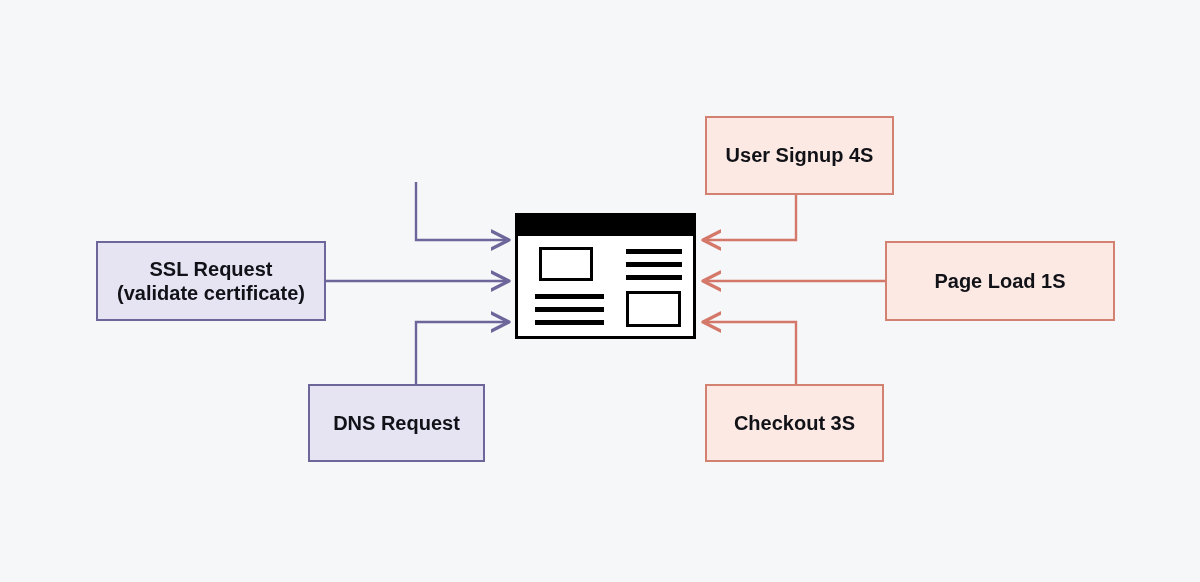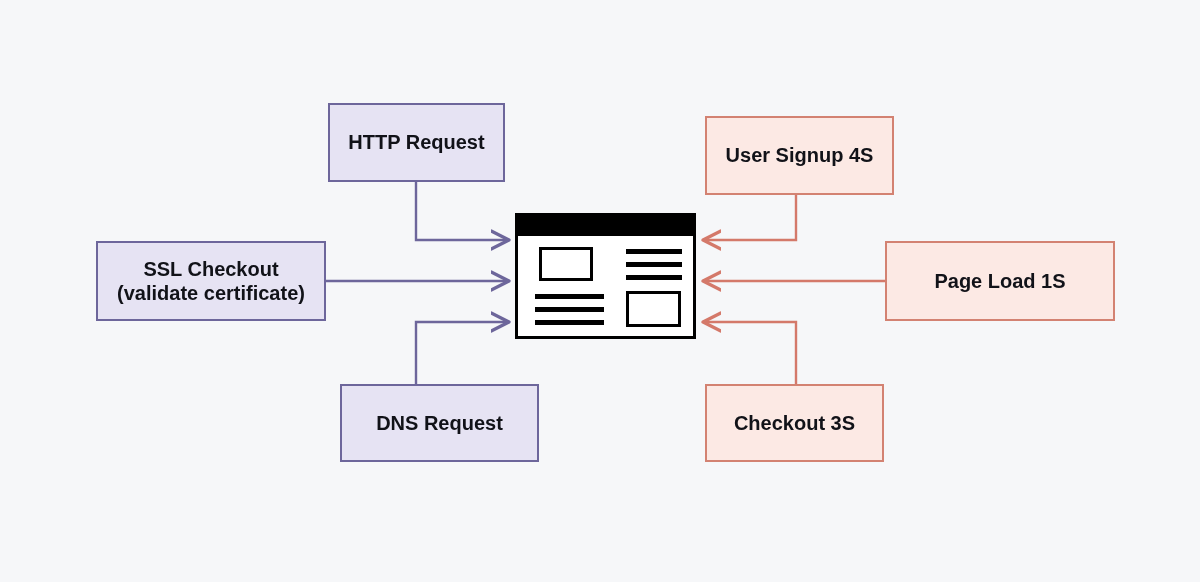--- a/index.html
+++ b/index.html
@@ -102,30 +102,27 @@
 
     <path d="M416,384 L416,322 L508,322" fill="none" stroke="#6d669b" stroke-width="2.4" marker-end="url(#arrow-purple)"></path>
 
     <path d="M796,182 L796,240 L704,240" fill="none" stroke="#d4796a" stroke-width="2.4" marker-end="url(#arrow-red)"></path>
 
     <path d="M886,281 L704,281" fill="none" stroke="#d4796a" stroke-width="2.4" marker-end="url(#arrow-red)"></path>
 
     <path d="M796,384 L796,322 L704,322" fill="none" stroke="#d4796a" stroke-width="2.4" marker-end="url(#arrow-red)"></path>
   </svg>
 
-  <div class="node node-left" style="left:328px; top:103px; width:177px; height:79px; font-size:20px;">
-    <span class="node-label">HTTP Request</span>
-  </div>
 
   <div class="node node-left" style="left:96px; top:241px; width:230px; height:80px; font-size:20px;">
-    <span class="node-label">SSL Checkout
+    <span class="node-label">SSL Request
 (validate certificate)</span>
   </div>
 
-  <div class="node node-left" style="left:340px; top:384px; width:199px; height:78px; font-size:20px;">
+  <div class="node node-left" style="left:308px; top:384px; width:177px; height:78px; font-size:20px;">
     <span class="node-label">DNS Request</span>
   </div>
 
   <div class="node node-right" style="left:705px; top:116px; width:189px; height:79px; font-size:20px;">
     <span class="node-label">User Signup 4S</span>
   </div>
 
   <div class="node node-right" style="left:885px; top:241px; width:230px; height:80px; font-size:20px;align-items:center;">
     <span class="node-label">Page Load 1S</span>
   </div>

